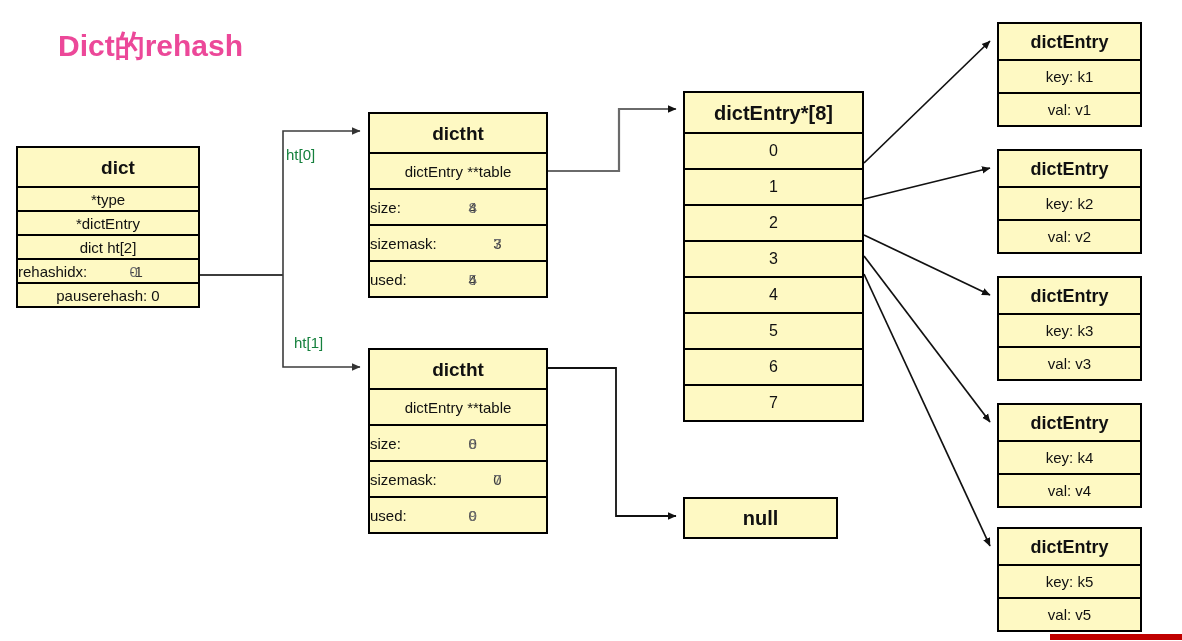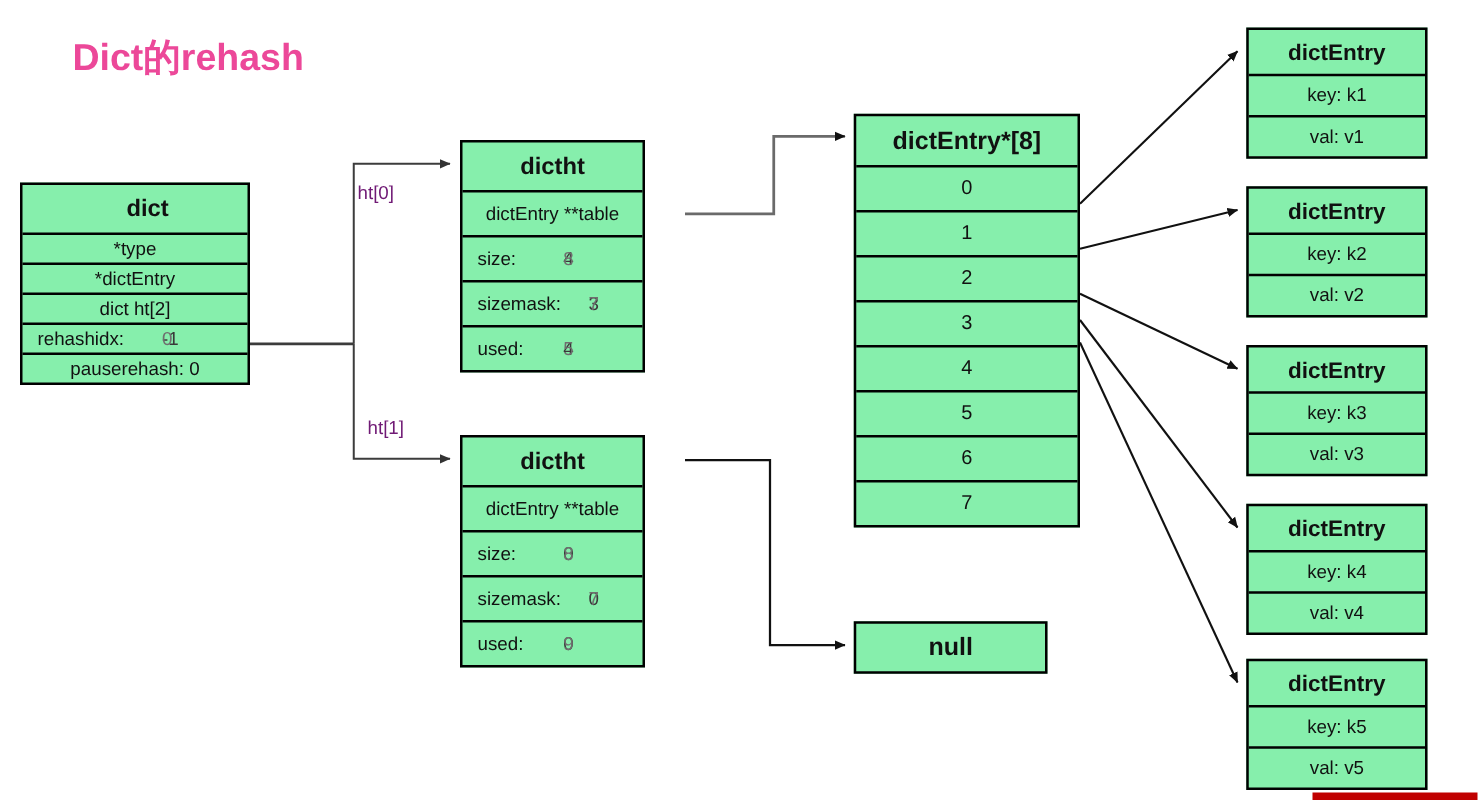--- a/index.html
+++ b/index.html
@@ -28,41 +28,41 @@
     font-size: 30px;
     font-weight: bold;
     color: #ec4899;
     letter-spacing: 0px;
     white-space: nowrap;
   }
   
   .box {
     position: absolute;
     border: 2px solid #000;
-    background: #86efac;
+    background: #fef9c3;
   }
   .box .row {
     border-top: 2px solid #000;
     text-align: center;
     color: #111;
     font-size: 15px;
     line-height: 1;
     display: flex;
     align-items: center;
     justify-content: center;
     position: relative;
   }
   .box .row.hdr {
     border-top: none;
     font-weight: bold;
     font-size: 19px;
   }
   .box .row.kv {
     justify-content: flex-start;
-    padding-left: 12px;
+    padding-left: 0;
   }
   .kv .k { white-space: nowrap; }
   .kv .v {
     position: absolute;
     left: 50%;
     white-space: nowrap;
   }
   
   .ov {
     position: relative;
@@ -73,21 +73,21 @@
     position: absolute; left: 0; top: 0;
     color: #6f6f6f;
   }
   
   #dict-box { left: 16px; top: 146px; width: 184px; }
   #dict-box .row { height: 24px; }
   #dict-box .row.hdr { height: 38px; padding-left: 20px; }
   #dict-box .row.kv .v { left: 62%; }
 
   
-  .dictht-box { width: 148px; }
+  .dictht-box { width: 180px; }
   .dictht-box .row { height: 36px; }
   .dictht-box .row.hdr { height: 38px; }
   #dictht0 { left: 368px; top: 112px; }
   #dictht1 { left: 368px; top: 348px; }
   .dictht-box .row.kv .v { left: 56%; }
 
   
   #arr-box { left: 683px; top: 91px; width: 181px; }
   #arr-box .row { height: 36px; font-size: 16px; text-align: center; }
   #arr-box .row.hdr { height: 39px; font-size: 20px; }
@@ -102,21 +102,21 @@
   .entry-box .row.hdr { height: 35px; font-size: 18px; }
   #entry0 { left: 997px; top: 22px; }
   #entry1 { left: 997px; top: 149px; }
   #entry2 { left: 997px; top: 276px; }
   #entry3 { left: 997px; top: 403px; }
   #entry4 { left: 997px; top: 527px; }
 
   .wire-label {
     position: absolute;
     font-size: 15px;
-    color: #701a75;
+    color: #15803d;
     white-space: nowrap;
   }
   #lbl-ht0 { left: 286px; top: 146px; }
   #lbl-ht1 { left: 294px; top: 334px; }
 
   #red-bar {
     position: absolute;
     left: 1050px; top: 634px;
     width: 132px; height: 6px;
     background: #c00000;

